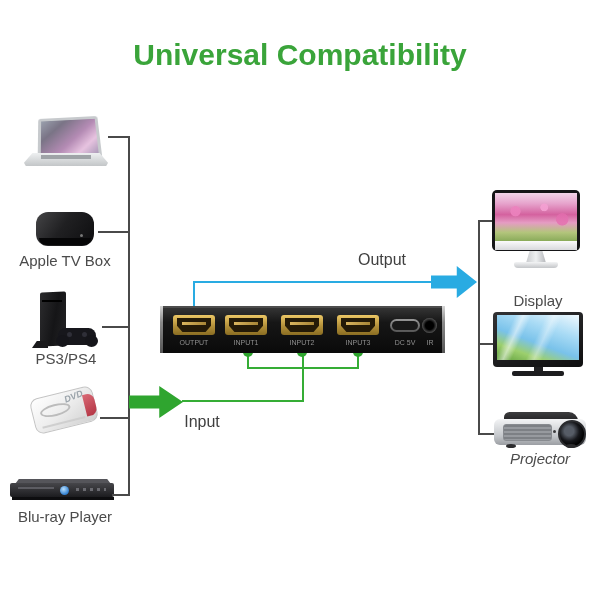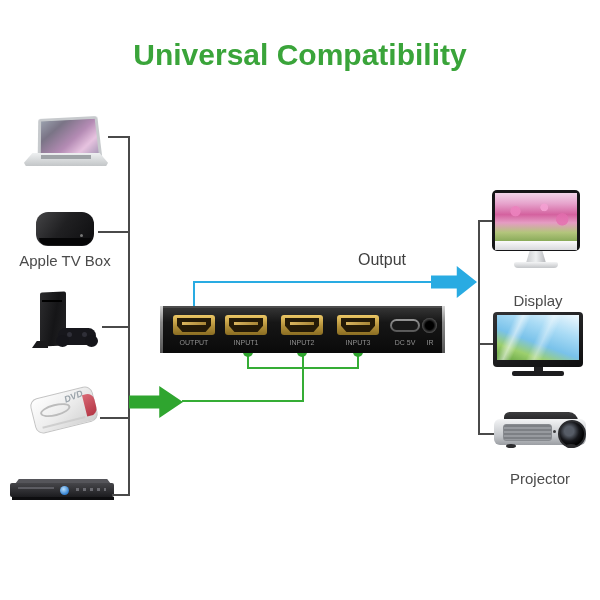--- a/index.html
+++ b/index.html
@@ -154,55 +154,58 @@
 
   <div class="dev" style="left:28px;top:292px;width:72px;height:58px;">
     <div class="ps-tower"></div>
     <div class="ps-groove"></div>
     <div class="ps-foot"></div>
     <div class="ps-pad">
       <div class="ps-stick" style="left:9px;"></div>
       <div class="ps-stick" style="right:9px;"></div>
     </div>
   </div>
+  <div class="dev-label" style="left:4px;top:350px;width:124px;">PS3/PS4</div>
 
   <div class="dev" style="left:30px;top:384px;width:70px;height:52px;">
     <div class="dvd-body">
       <div class="dvd-red"></div>
       <div class="dvd-slot"></div>
       <div class="dvd-logo">DVD</div>
       <div class="dvd-line"></div>
     </div>
   </div>
 
   <div class="dev" style="left:10px;top:478px;width:108px;height:28px;">
     <div class="br-topface"></div>
     <div class="br-body"></div>
     <div class="br-tray"></div>
     <div class="br-blue"></div>
     <div class="br-dots"></div>
     <div class="br-base"></div>
   </div>
+  <div class="dev-label" style="left:0px;top:508px;width:130px;">Blu-ray Player</div>
 
   <div class="gline" style="left:128px;top:136px;width:2px;height:360px;"></div>
   <div class="gline" style="left:108px;top:136px;width:22px;height:2px;"></div>
   <div class="gline" style="left:98px;top:231px;width:32px;height:2px;"></div>
   <div class="gline" style="left:102px;top:326px;width:28px;height:2px;"></div>
   <div class="gline" style="left:100px;top:417px;width:30px;height:2px;"></div>
   <div class="gline" style="left:112px;top:494px;width:18px;height:2px;"></div>
 
   <div class="arrow green" style="left:129px;top:386px;width:54px;height:32px;"></div>
   <div class="grline" style="left:182px;top:400px;width:122px;height:2px;"></div>
   <div class="grline" style="left:302px;top:352px;width:2px;height:50px;"></div>
   <div class="grline" style="left:247px;top:352px;width:2px;height:17px;"></div>
   <div class="grline" style="left:357px;top:352px;width:2px;height:17px;"></div>
   <div class="grline" style="left:247px;top:367px;width:112px;height:2px;"></div>
   <div class="gdot" style="left:243px;top:347px;"></div>
   <div class="gdot" style="left:297px;top:347px;"></div>
   <div class="gdot" style="left:353px;top:347px;"></div>
+  <div class="flow-label" style="left:152px;top:413px;width:100px;">Input</div>
 
   <div class="bline" style="left:193px;top:282px;width:2px;height:36px;"></div>
   <div class="bline" style="left:193px;top:281px;width:240px;height:2px;"></div>
   <div class="arrow blue" style="left:431px;top:266px;width:46px;height:32px;"></div>
   <div class="flow-label" style="left:332px;top:251px;width:100px;">Output</div>
 
   <div class="switch">
     <div class="sw-top"></div>
     <div class="sw-edge" style="left:0;"></div>
     <div class="sw-edge" style="right:0;"></div>
@@ -258,15 +261,15 @@
 
   <div class="dev" style="left:494px;top:412px;width:92px;height:44px;">
     <div class="pj-top"></div>
     <div class="pj-body"></div>
     <div class="pj-grille"></div>
     <div class="pj-dot"></div>
     <div class="pj-lens"></div>
     <div class="pj-foot" style="left:12px;"></div>
     <div class="pj-foot" style="left:72px;"></div>
   </div>
-  <div class="dev-label" style="left:480px;top:470px;width:120px;">Projector</div>
+  <div class="dev-label" style="left:480px;top:450px;width:120px;font-style:italic;">Projector</div>
 
 </div>
 
 </body></html>

